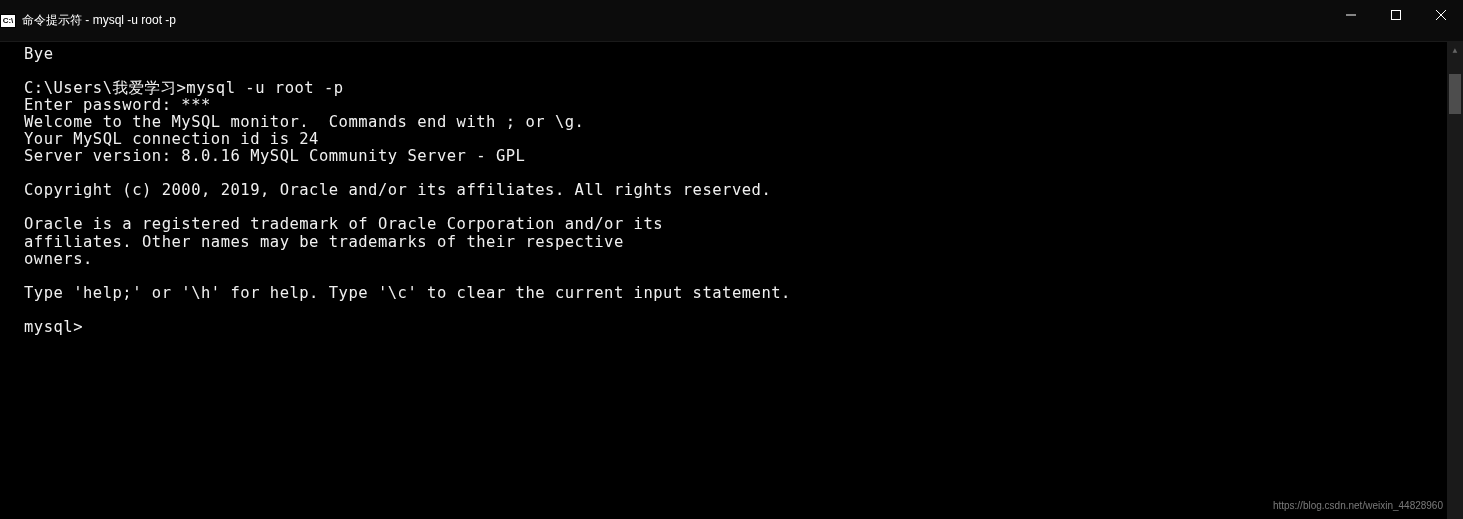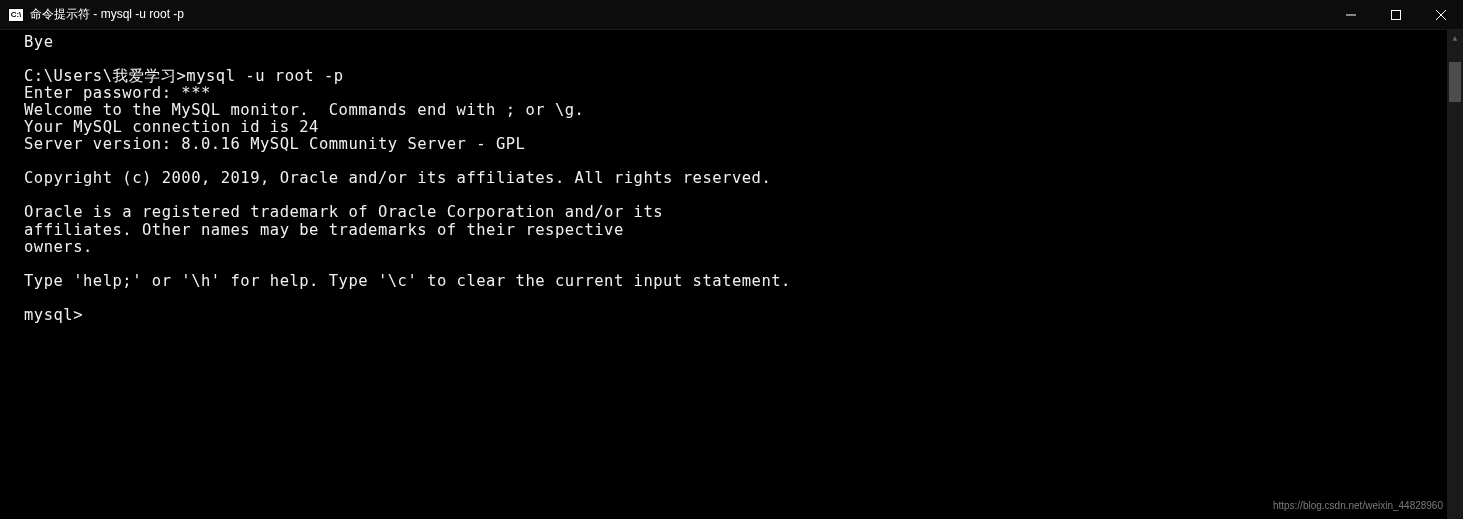--- a/index.html
+++ b/index.html
@@ -9,26 +9,25 @@
     }
     body {
       width: 1463px;
       height: 519px;
       background: #000;
       font-family: Consolas, 'Courier New', monospace;
       overflow: hidden;
       position: relative;
     }
     .titlebar {
-      height: 30px;
+      height: 42px;
       background: #0c0c0c;
       display: flex;
       align-items: center;
       justify-content: space-between;
-      padding-left: 8px;
       border-bottom: 1px solid #1a1a1a;
     }
     .titlebar-left {
       display: flex;
       align-items: center;
       gap: 6px;
     }
     .cmd-icon {
       width: 16px;
       height: 14px;

